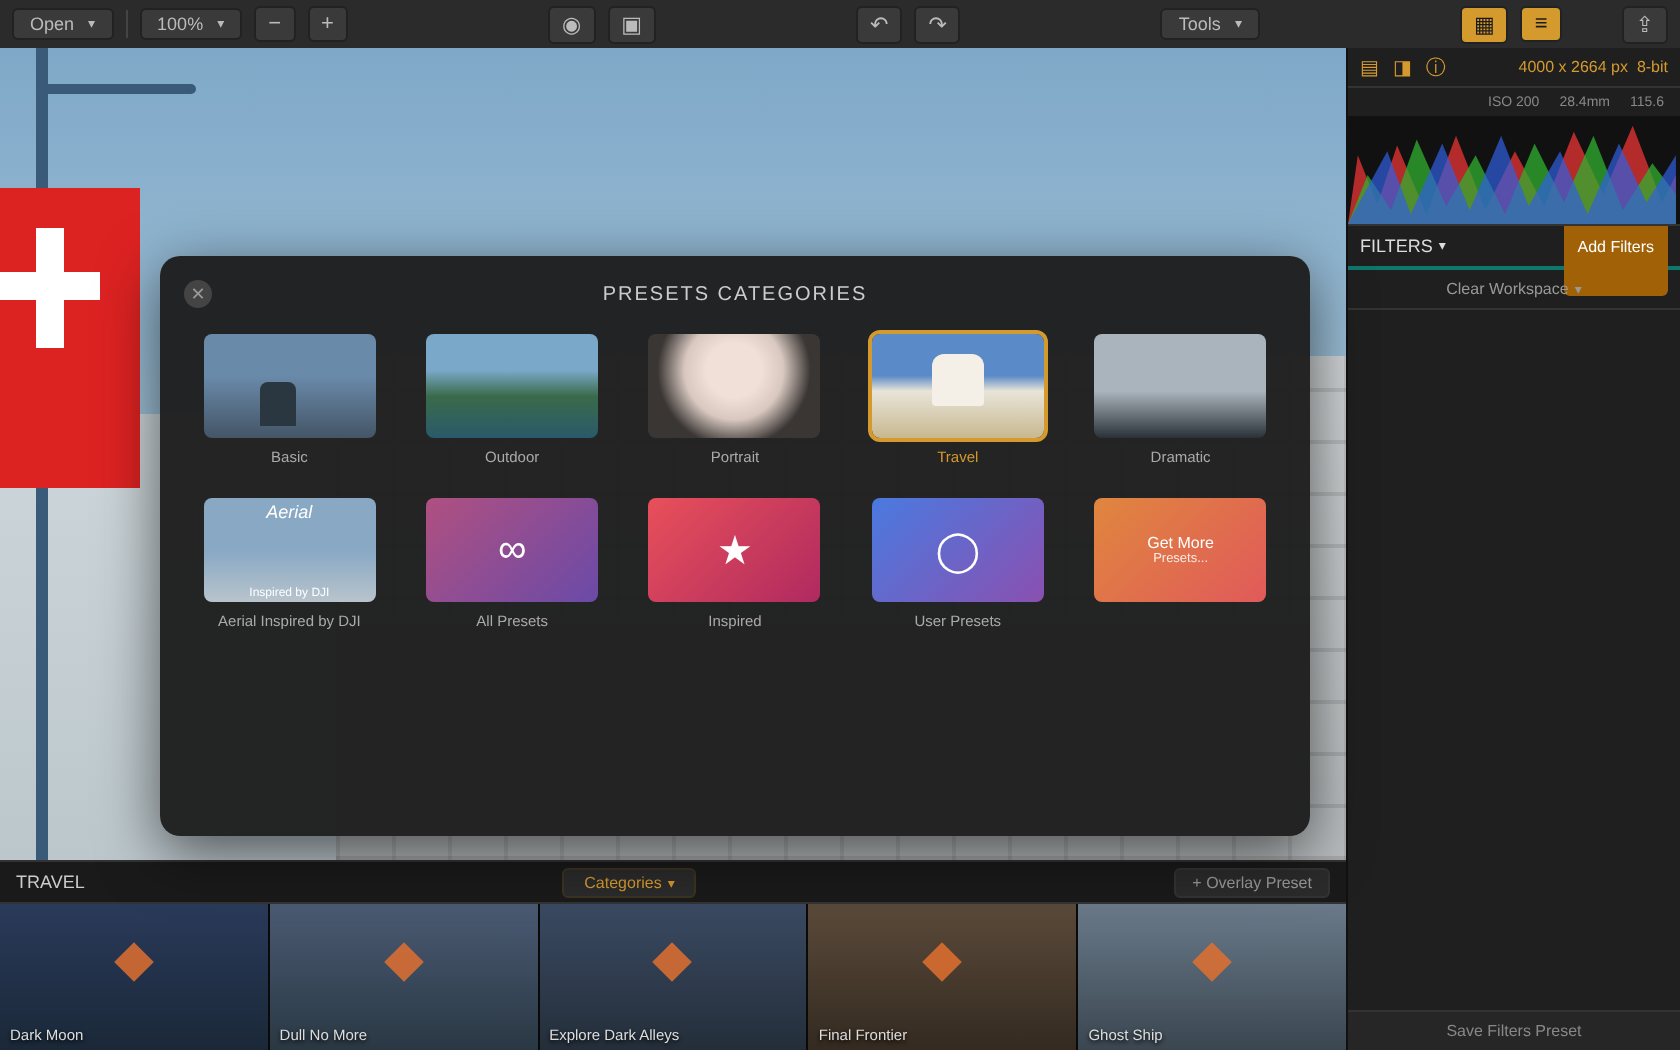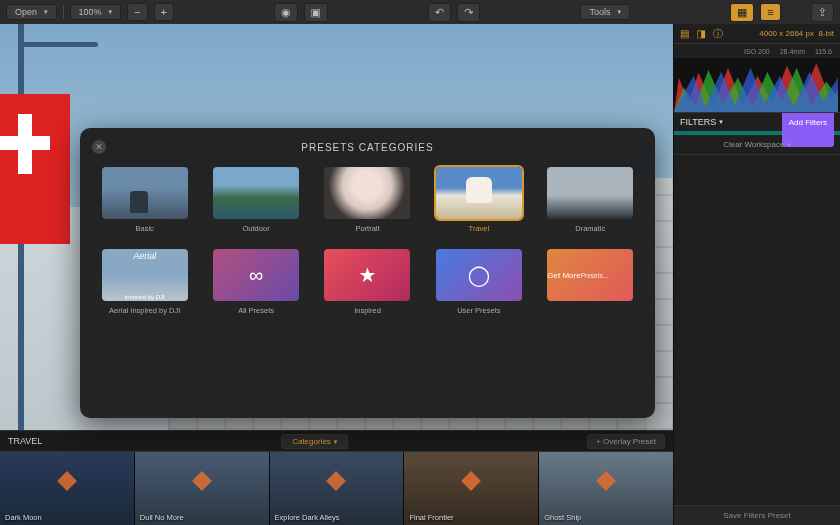--- a/index.html
+++ b/index.html
@@ -27,22 +27,22 @@
 .lamp { position: absolute; left: 18px; top: 0; width: 6px; height: 100%; background: #3a5a7a; }
 .lamp::before { content: ""; position: absolute; left: 0; top: 18px; width: 80px; height: 5px; background: #3a5a7a; border-radius: 0 10px 10px 0; }
 
 
 .sidebar { position: absolute; top: 24px; right: 0; width: 167px; bottom: 0; background: #1f1f1f; border-left: 1px solid #111; }
 .sb-iconrow { height: 20px; display: flex; align-items: center; padding: 0 6px; gap: 7px; font-size: 10px; color: #d49a2e; border-bottom: 1px solid #333; }
 .sb-iconrow .dim { color: #d49a2e; margin-left: auto; font-size: 8px; }
 .sb-meta { height: 14px; display: flex; align-items: center; justify-content: flex-end; gap: 10px; padding: 0 8px; font-size: 7px; color: #888; }
 .histo { height: 55px; background: #111; position: relative; overflow: hidden; border-bottom: 1px solid #333; }
 .hist-shape { position: absolute; bottom: 0; left: 0; right: 0; height: 100%; }
-.filters-hdr { height: 22px; display: flex; align-items: center; padding: 0 6px; font-size: 9px; color: #ddd; border-bottom: 4px solid #0f766e; justify-content: flex-end; }
-.add-filters { margin-left: auto; background: #8b5cf6; color: #fff; font-size: 8px; padding: 20px 7px; border-radius: 3px; cursor: pointer; }
+.filters-hdr { height: 22px; display: flex; align-items: center; padding: 0 6px; font-size: 9px; color: #ddd; border-bottom: 2px solid #0f766e; justify-content: flex-end; }
+.add-filters { margin-left: auto; background: #a16207; color: #fff; font-size: 8px; padding: 20px 7px; border-radius: 3px; cursor: pointer; }
 .clear-ws { height: 20px; display: flex; align-items: center; justify-content: center; font-size: 8px; color: #999; border-bottom: 1px solid #333; cursor: pointer; }
 .save-preset { position: absolute; bottom: 0; left: 0; right: 0; height: 20px; display: flex; align-items: center; justify-content: center; font-size: 8px; color: #888; background: #262626; border-top: 1px solid #333; cursor: pointer; }
 
 
 .strip { position: absolute; bottom: 0; left: 0; right: 167px; height: 95px; background: #1a1a1a; }
 .strip-hdr { height: 22px; display: flex; align-items: center; padding: 0 8px; border-top: 1px solid #333; border-bottom: 1px solid #333; }
 .strip-hdr .title { font-size: 9px; color: #ccc; }
 .cat-btn { margin: 0 auto; background: #2b2b2b; border: 1px solid #3d3322; color: #d49a2e; font-size: 8px; padding: 2px 10px; border-radius: 3px; cursor: pointer; }
 .overlay-btn { background: #2b2b2b; border: 1px solid #333; color: #999; font-size: 8px; padding: 2px 8px; border-radius: 3px; cursor: pointer; }
 .thumbs { display: flex; height: 73px; }
@@ -57,21 +57,21 @@
 .modal-close { position: absolute; left: 12px; top: 12px; width: 14px; height: 14px; border-radius: 50%; background: #444; color: #999; font-size: 9px; line-height: 14px; text-align: center; cursor: pointer; }
 .modal-title { text-align: center; font-size: 10px; letter-spacing: 1px; color: #ccc; margin-bottom: 14px; }
 .grid { display: grid; grid-template-columns: repeat(5, 1fr); gap: 16px 18px; }
 .preset { display: flex; flex-direction: column; align-items: center; cursor: pointer; }
 .preset-img { width: 86px; height: 52px; border-radius: 4px; position: relative; overflow: hidden; }
 .preset.selected .preset-img { outline: 2px solid #d49a2e; }
 .preset-label { margin-top: 5px; font-size: 7.5px; color: #aaa; text-align: center; line-height: 1.2; }
 .preset.selected .preset-label { color: #d49a2e; }
 .grad-tile { display: flex; align-items: center; justify-content: center; }
 .tile-icon { color: #fff; font-size: 20px; }
-.getmore { width: 86px; height: 52px; border-radius: 4px; background: linear-gradient(135deg, #e0863e, #e05a5a); display: flex; flex-direction: row; align-items: center; color: #fff; font-size: 8px; cursor: pointer; }
+.getmore { width: 86px; height: 52px; border-radius: 4px; background: linear-gradient(135deg, #e0863e, #e05a5a); display: flex; flex-direction: column; align-items: center; justify-content: center; color: #fff; font-size: 8px; cursor: pointer; }
 .getmore .sm { font-size: 6.5px; opacity: .85; }
 
 
 .bg-basic { background: linear-gradient(180deg,#6a8aaa 40%,#445566 100%); }
 .bg-basic::after { content:""; position:absolute; left:28px; bottom:6px; width:18px; height:22px; background:#2a3640; border-radius:4px 4px 0 0; }
 .bg-street { background: linear-gradient(180deg,#8a8f92 30%,#4a4e50 100%); }
 .bg-street::after { content:""; position:absolute; left:20px; bottom:8px; width:40px; height:14px; background:#e8c020; border-radius:3px; }
 .bg-outdoor { background: linear-gradient(180deg,#7aa8c8 35%,#3a6a4a 60%,#2a5a6a 100%); }
 .bg-portrait { background: radial-gradient(circle at 50% 35%, #f0e0d8 25%, #d8c8c0 45%, #3a3634 70%); }
 .bg-travel { background: linear-gradient(180deg,#5a8ac8 40%,#e8e4d8 55%,#c8b890 100%); }

